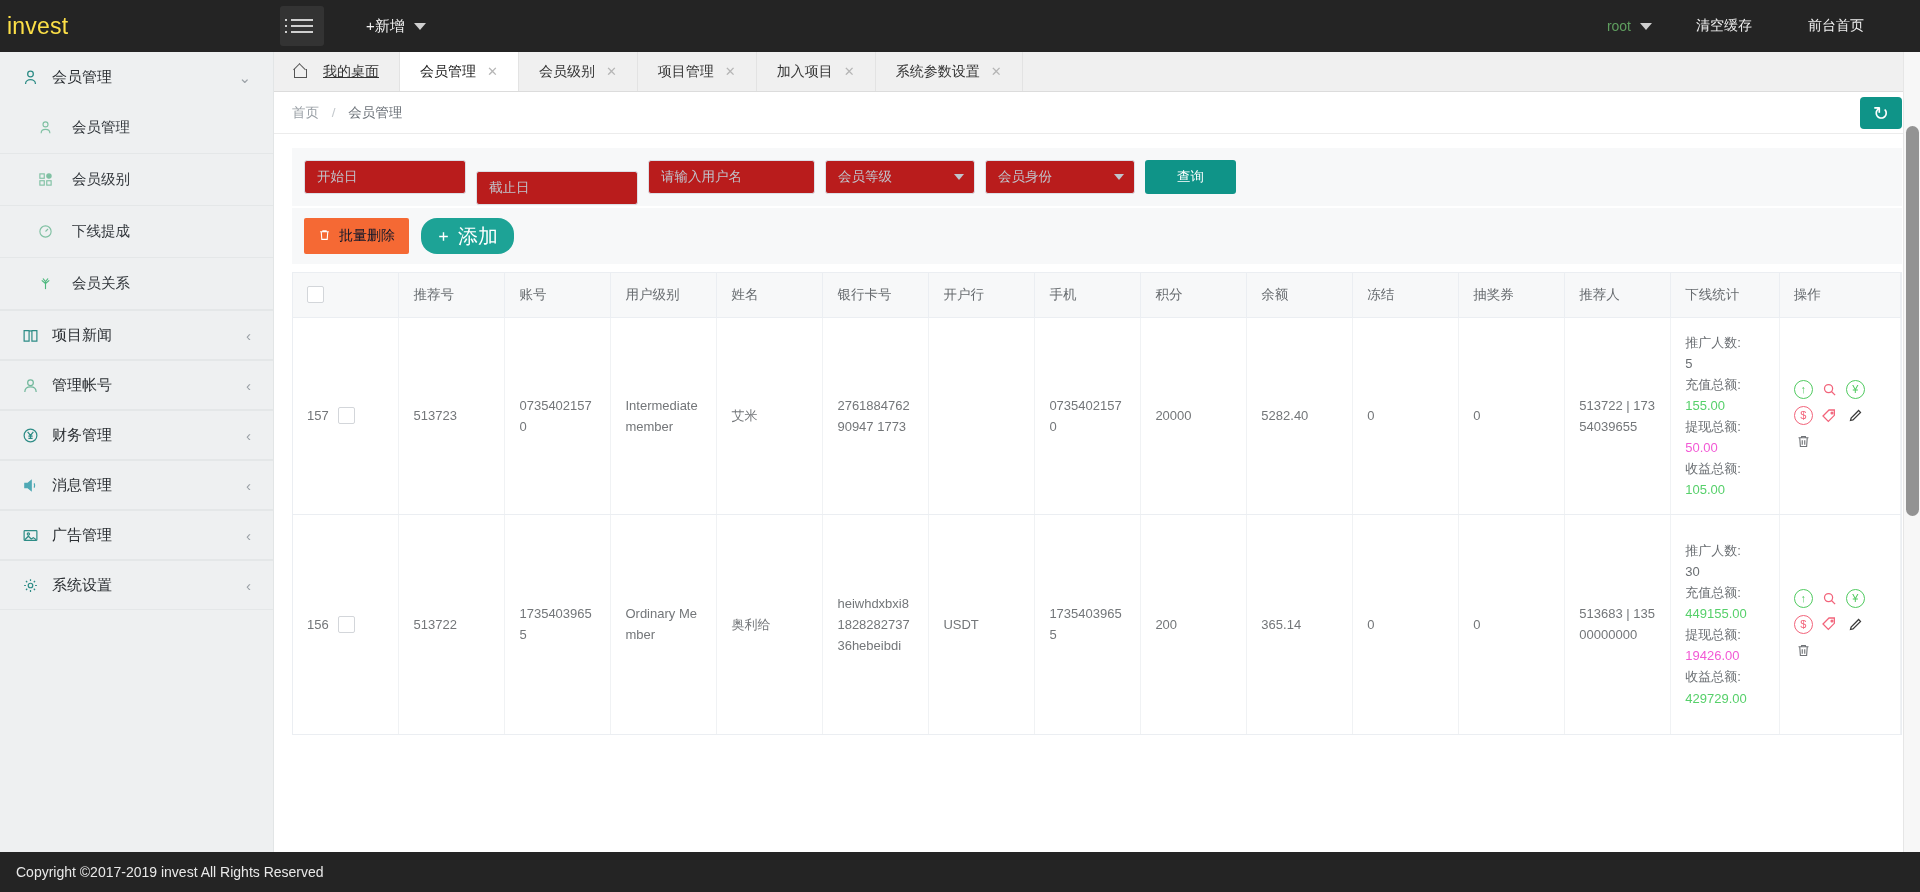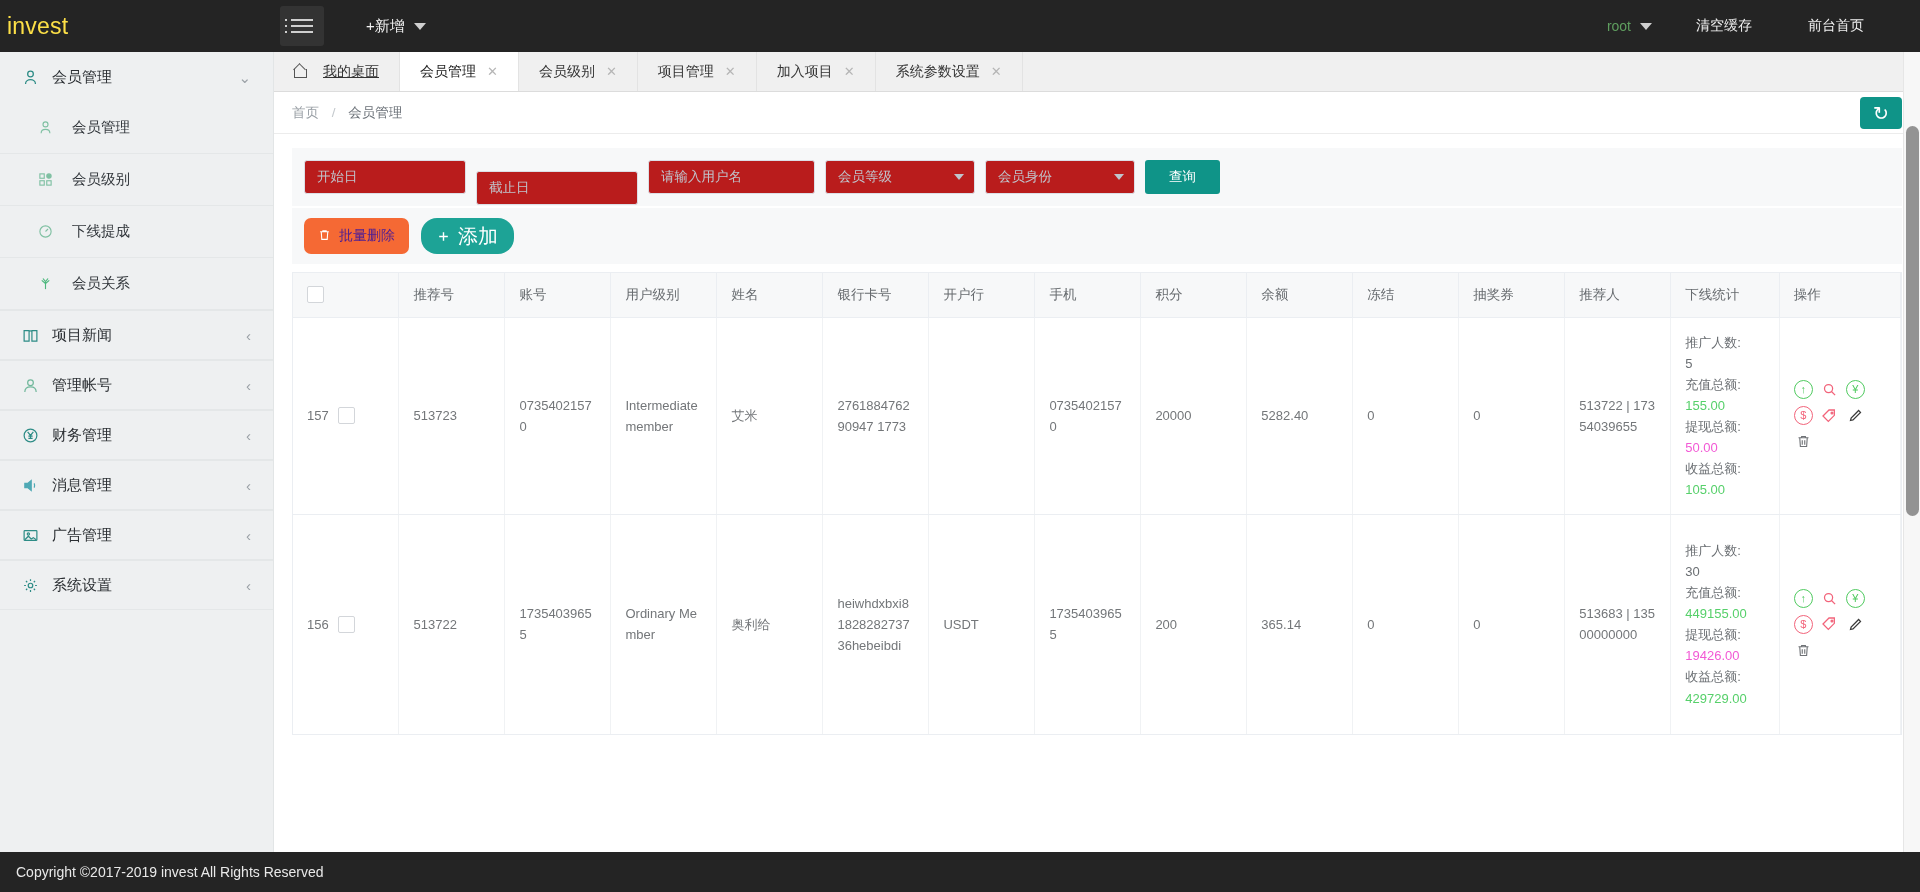--- a/index.html
+++ b/index.html
@@ -114,29 +114,29 @@
   }
   .inp.d1{ width:162px;} .inp.d2{ width:162px;margin-top:22px;} .inp.u{ width:167px;}
   .sel{
     height:34px; width:150px; border:1px solid #dcdfe6; background:#b91c1c; border-radius:3px;
     font-size:13.5px; color:#c0c4cc; display:flex; align-items:center; padding:0 12px;
     margin-right:10px; position:relative;
   }
   .sel .ar{ position:absolute; right:10px; top:13px; width:0;height:0;
     border-left:5px solid transparent;border-right:5px solid transparent;border-top:6px solid #c0c4cc;}
   .btn-q{
-    height:34px; padding:0 24px; background:#0f9488; color:#fff; font-size:13.5px;
+    height:34px; padding:0 32px; background:#0f9488; color:#fff; font-size:13.5px;
     display:flex; align-items:center; border-radius:3px; cursor:pointer;
   }
   .actionbar{
     background:#f7f8f9; height:56px; display:flex; align-items:center; padding:0 12px; gap:12px;
     margin-top:2px;
   }
   .btn-del{
-    height:36px; padding:0 14px; background:#f56934; color:#4c1d95; font-size:14px; border-radius:7px;
+    height:36px; padding:0 14px; background:#f56934; color:#0f172a; font-size:14px; border-radius:2px;
     display:flex; align-items:center; gap:8px; cursor:pointer;
   }
   .btn-add{
     height:36px; padding:0 16px; background:#1da396; color:#fff; font-size:20px; border-radius:16px;
     display:flex; align-items:center; gap:8px; cursor:pointer;
   }
 
   
   .tablewrap{ margin-top:8px; border:1px solid #ebeef2; border-bottom:none; }
   table{ border-collapse:collapse; width:100%; table-layout:fixed; }

